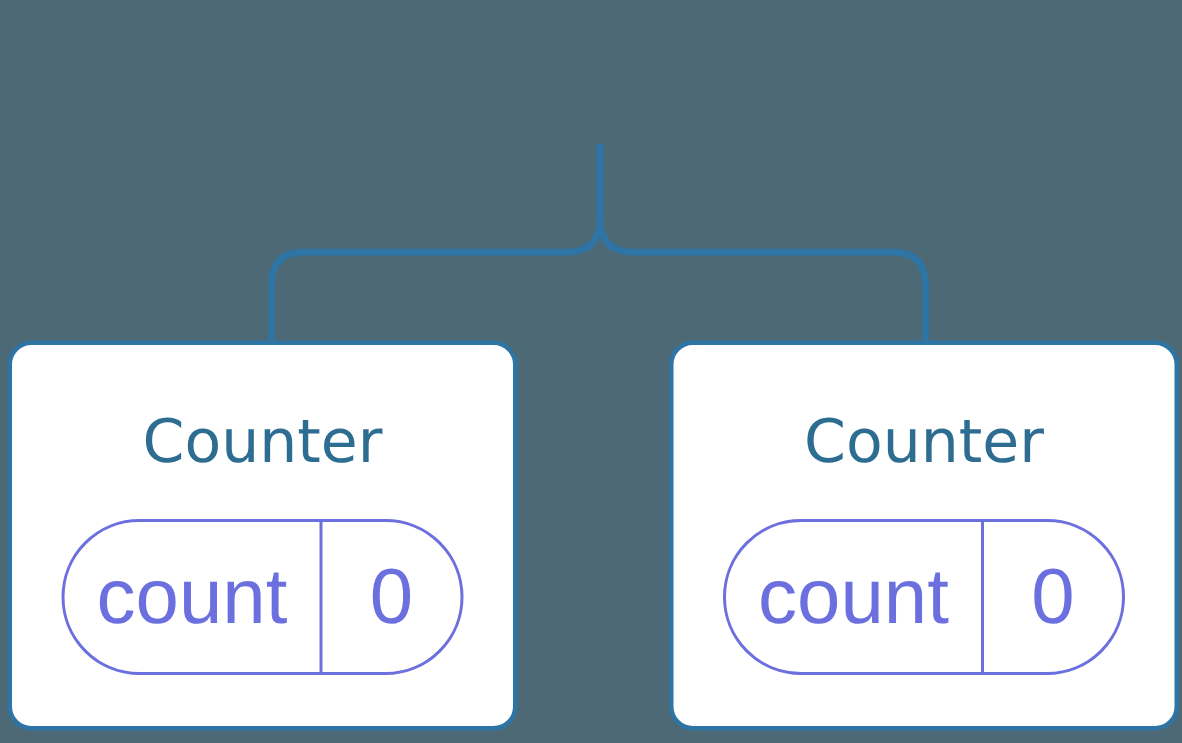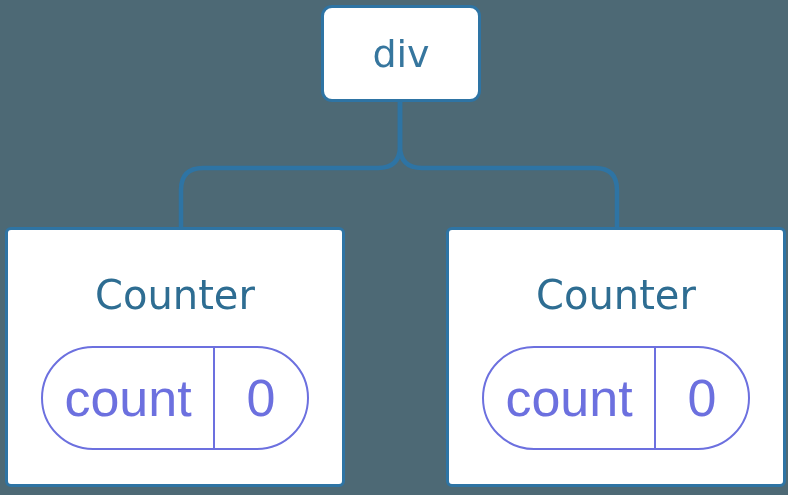--- a/index.html
+++ b/index.html
@@ -54,21 +54,21 @@
   .root-label {
     font-family: "DejaVu Sans", sans-serif;
     font-size: 38px;
     color: var(--div-text, #36769E);
   }
 
   .counter-node {
     top: 227px;
     width: 340px;
     height: 260px;
-    border-radius: 6px;
+    border-radius: 16px;
   }
   .counter-node.left  { left: 5px;  }
   .counter-node.right { left: 446px; }
 
   .counter-title {
     position: absolute;
     top: 42px;
     left: 0;
     right: 0;
     text-align: center;
@@ -110,23 +110,20 @@
 </head>
 <body>
 
 <div class="diagram">
 
   <svg class="connectors" viewBox="0 0 788 495" xmlns="http://www.w3.org/2000/svg">
     <path class="connector-path" d="M 400 96 L 400 146 Q 400 168 378 168 L 203 168 Q 181 168 181 190 L 181 229"></path>
     <path class="connector-path" d="M 400 96 L 400 146 Q 400 168 422 168 L 595 168 Q 617 168 617 190 L 617 229"></path>
   </svg>
 
-  <div class="node root-node">
-    <span class="root-label">div</span>
-  </div>
 
   <div class="node counter-node left">
     <div class="counter-title">Counter</div>
     <div class="state-pill">
       <div class="state-key-cell">count</div>
       <div class="state-value-cell">0</div>
     </div>
   </div>
 
   <div class="node counter-node right">

